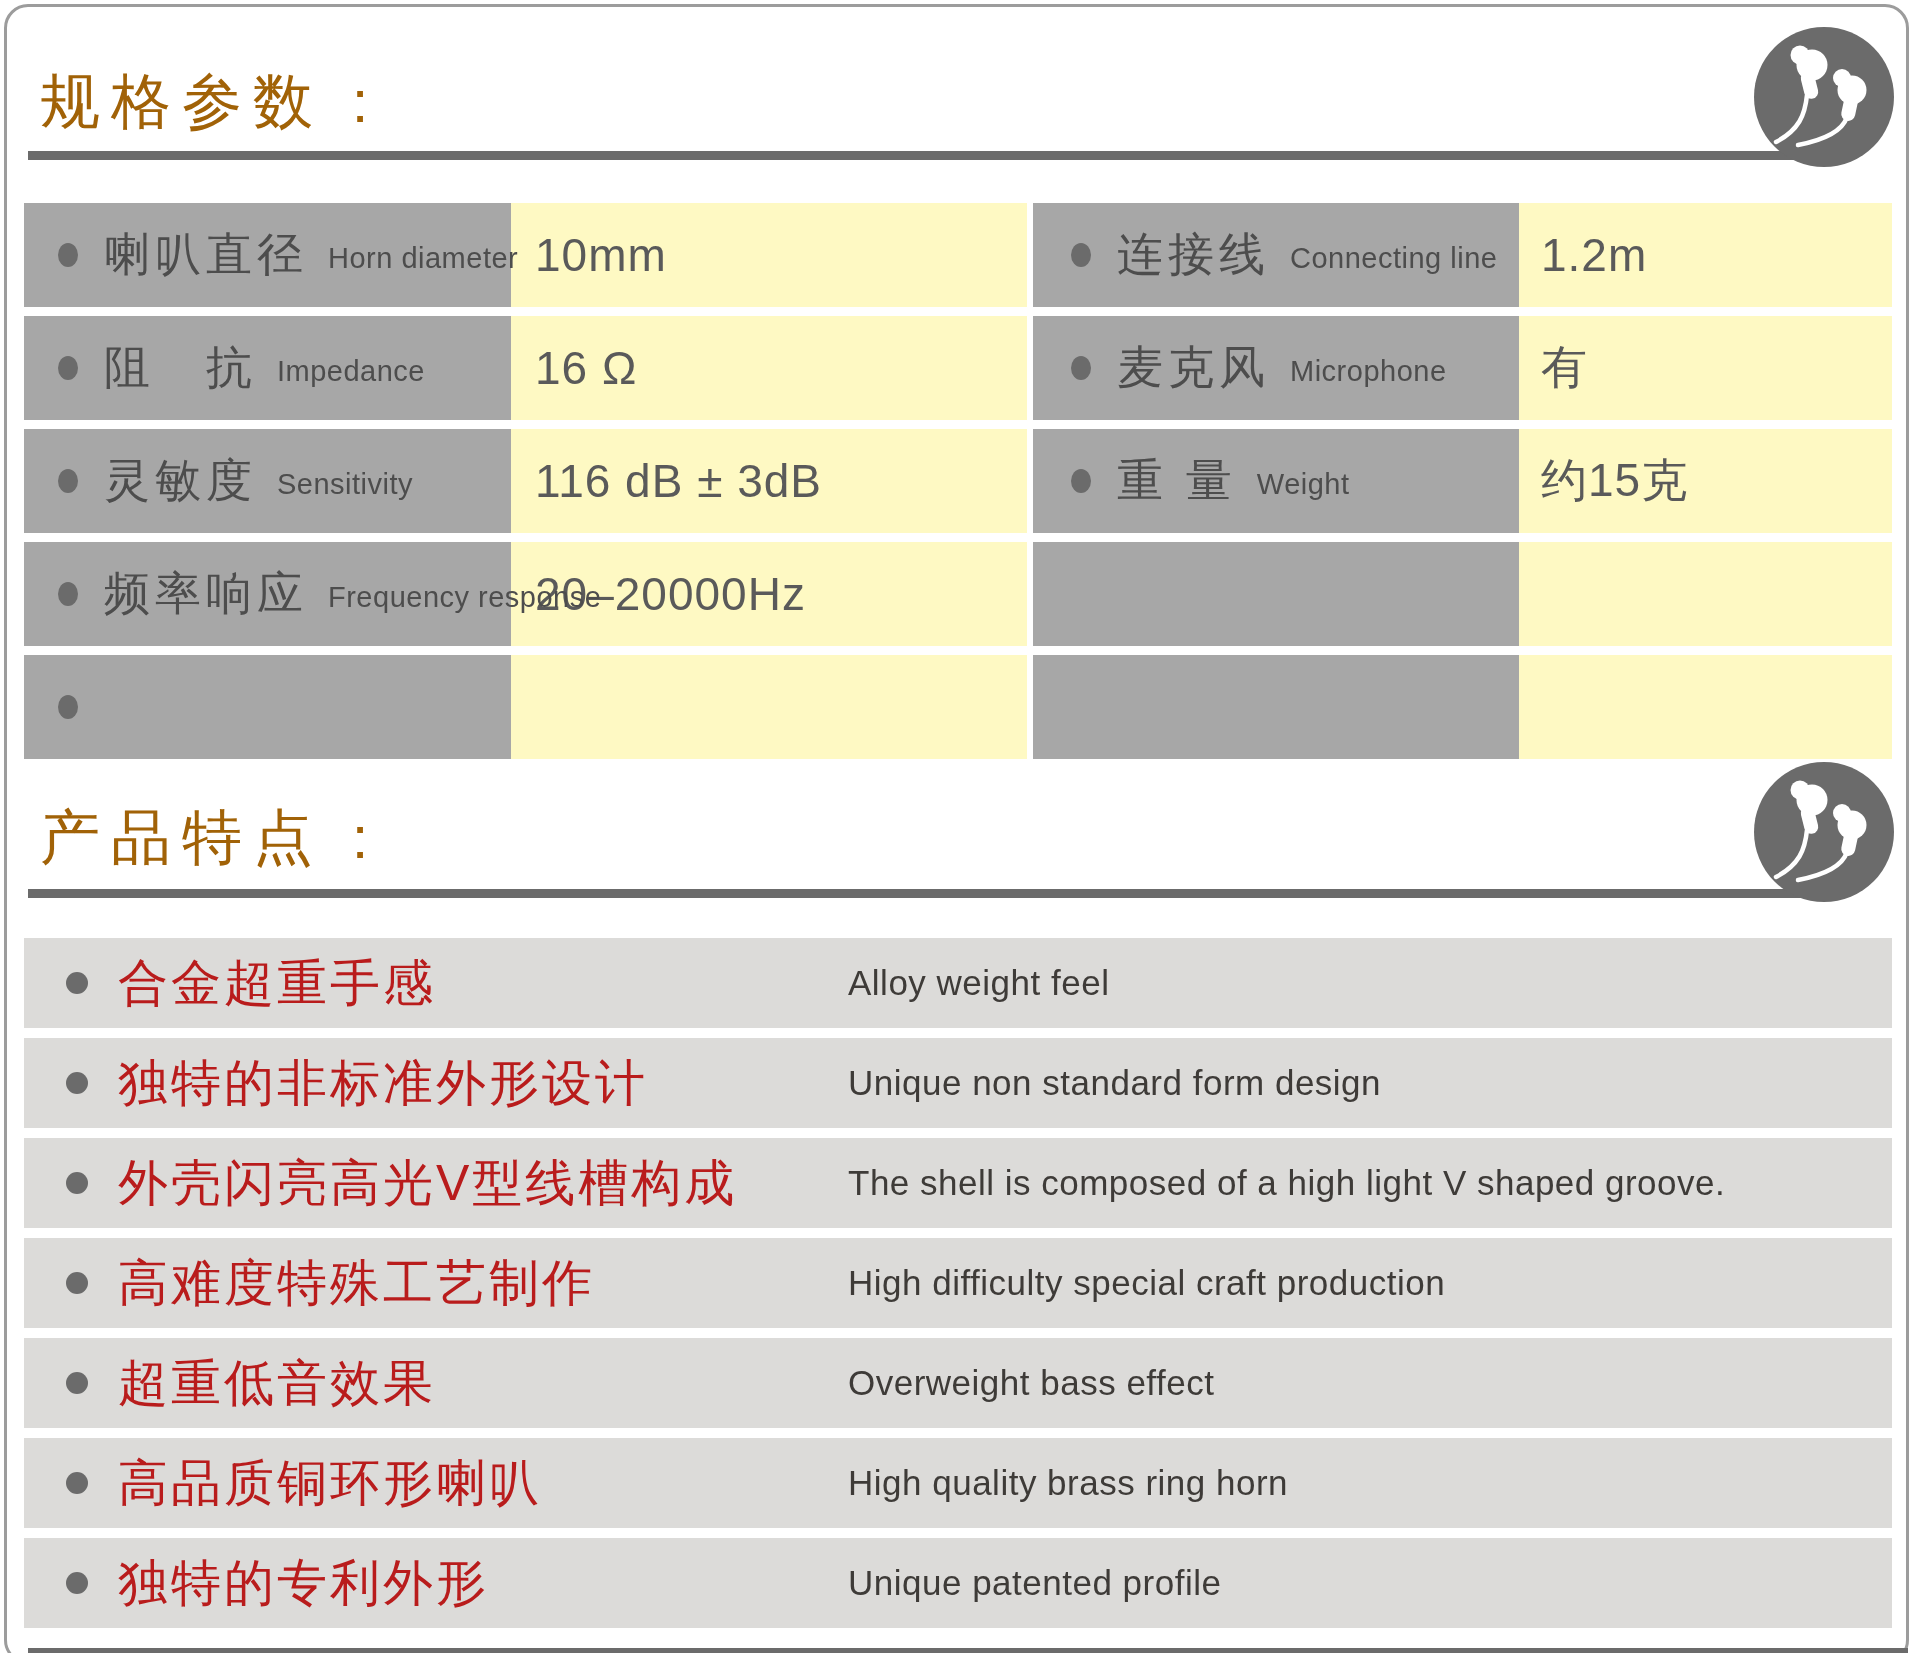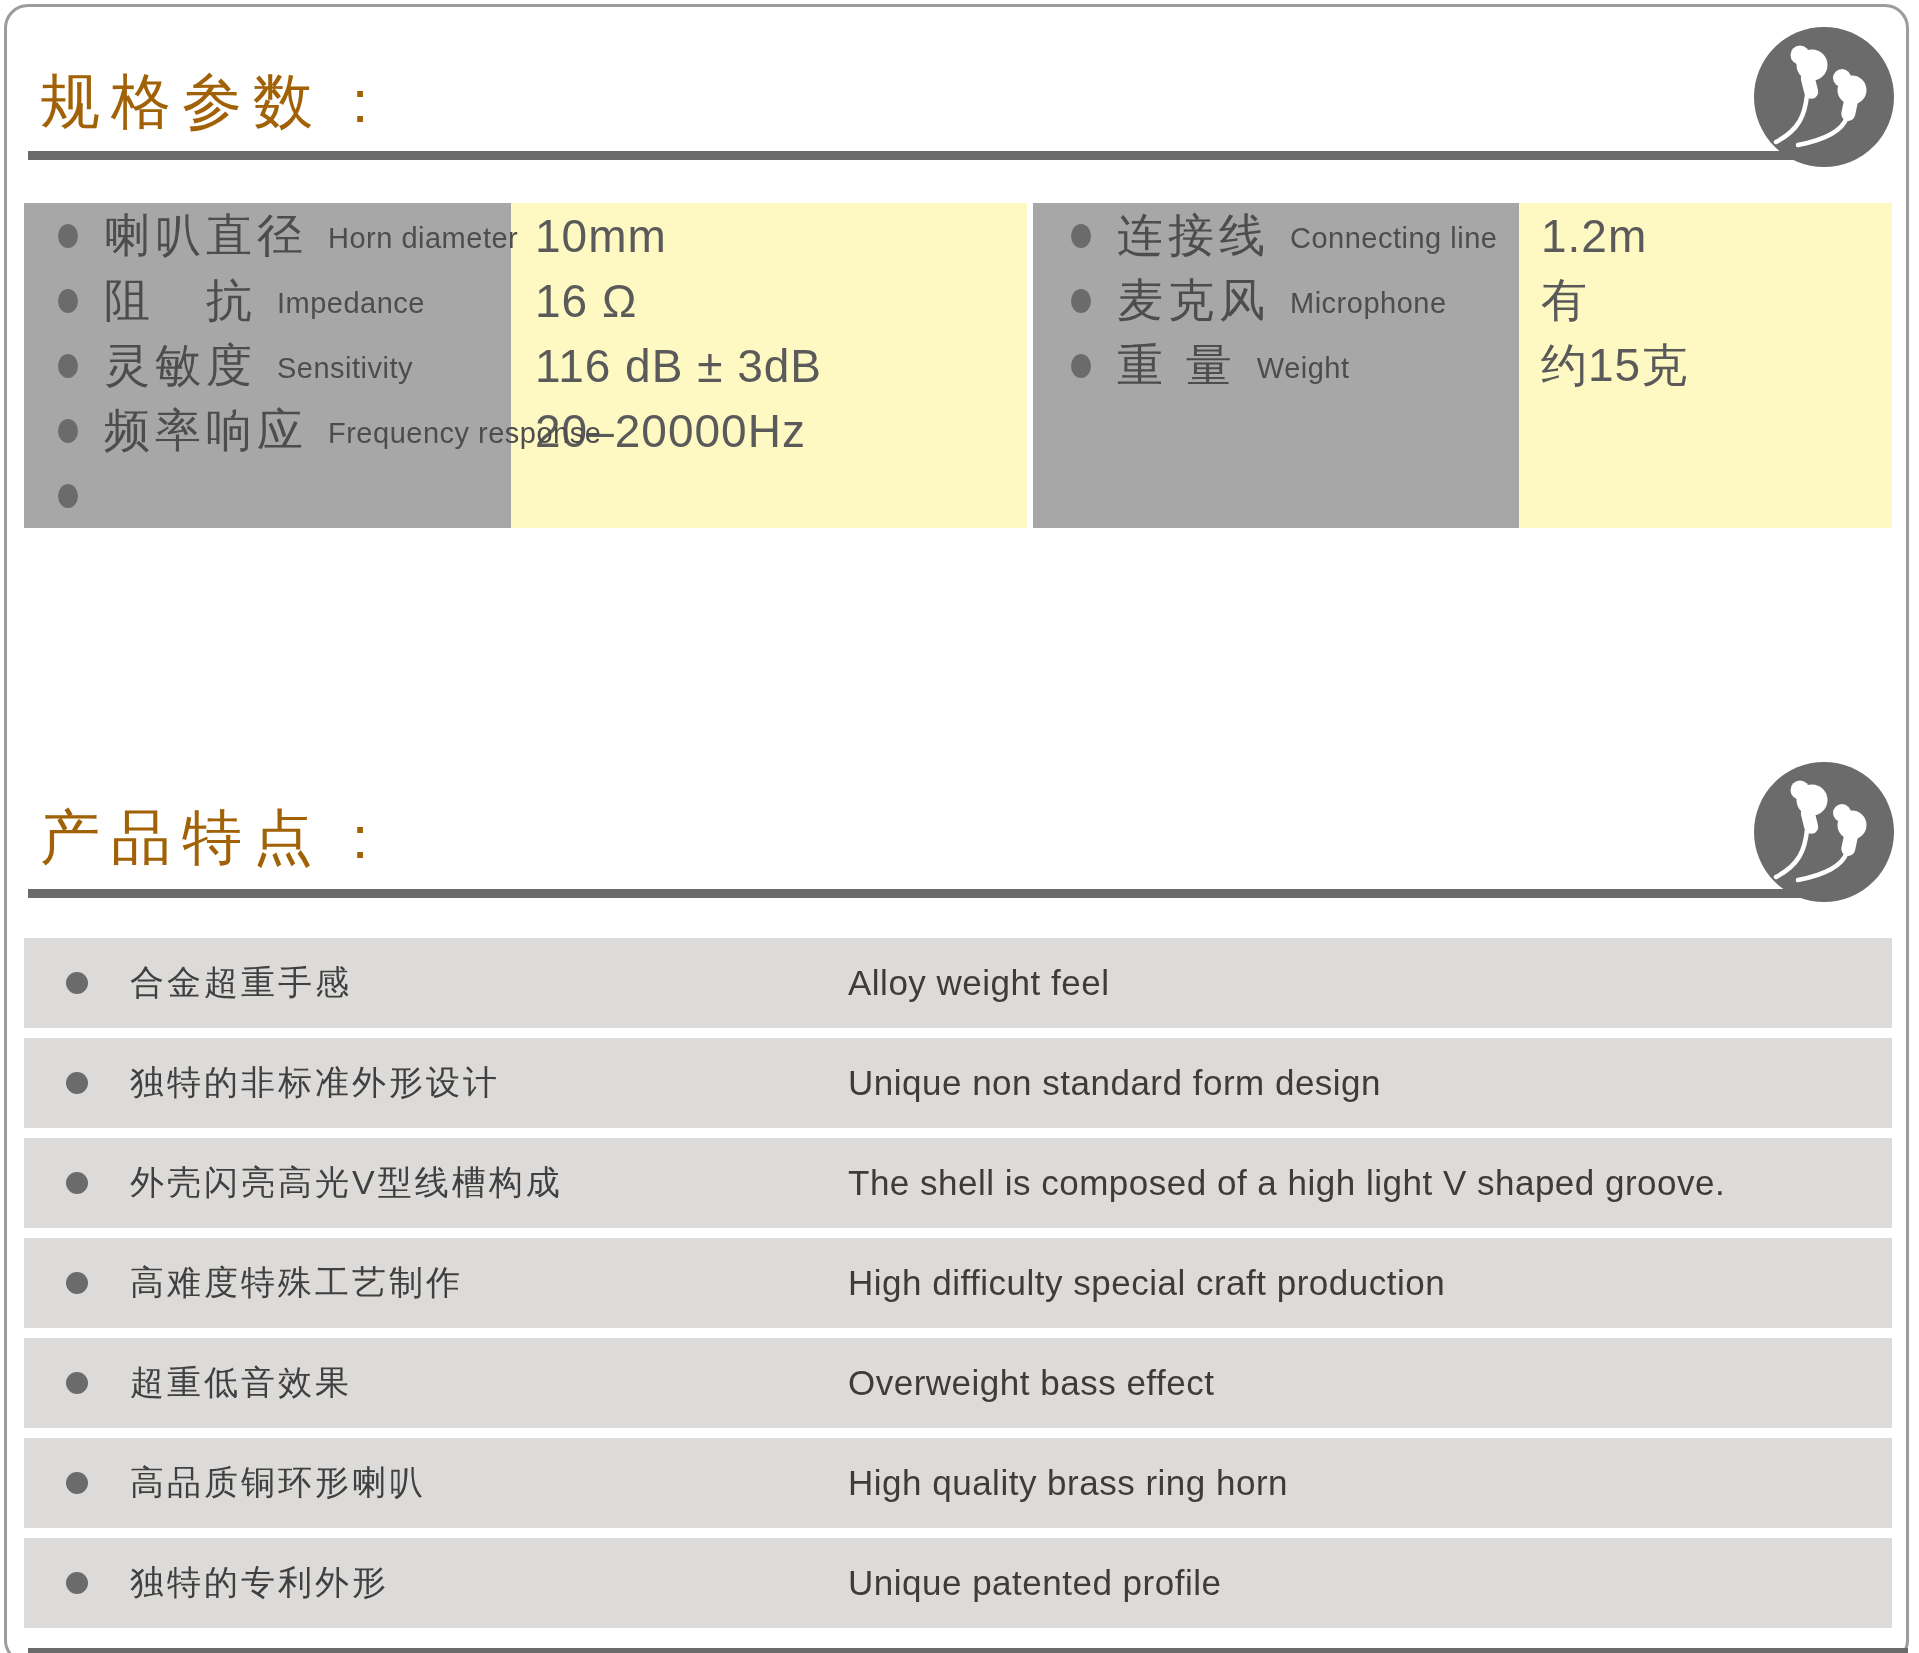--- a/index.html
+++ b/index.html
@@ -24,21 +24,21 @@
     position:absolute;left:28px;width:1782px;height:9px;background:#6b6b6b;
   }
   #line1{top:151px;}
   #line2{top:889px;}
   .badge{position:absolute;left:1754px;width:140px;height:140px;}
   #badge1{top:27px;}
   #badge2{top:762px;}
 
   
   .spec-table{position:absolute;left:24px;top:203px;width:1868px;}
-  .spec-row{display:flex;height:65px;}
+  .spec-row{display:flex;height:104px;margin-bottom:9px;}
   .cell{box-sizing:border-box;display:flex;align-items:center;}
   .cell-label{background:#a7a7a7;padding-left:34px;}
   .cell-value{background:#fef9c3;padding-left:24px;font-size:46px;color:#5a5a5a;letter-spacing:1px;}
   .w-label-l{width:487px;}
   .w-value-l{width:516px;margin-right:6px;}
   .w-label-r{width:486px;padding-left:38px;}
   .w-value-r{width:373px;padding-left:22px;}
   .bullet{
     width:20px;height:24px;border-radius:50%;background:#6b6b6b;
     margin-right:26px;flex:0 0 auto;
@@ -49,21 +49,21 @@
   
   .features{position:absolute;left:24px;top:938px;width:1868px;}
   .feat-row{
     position:relative;display:flex;align-items:center;
     height:90px;margin-bottom:10px;background:#dcdbd9;
   }
   .feat-bullet{
     width:22px;height:22px;border-radius:50%;background:#6b6b6b;
     margin-left:42px;flex:0 0 auto;
   }
-  .feat-cn{margin-left:42px;font-size:34px;color:#404040;letter-spacing:3px;white-space:nowrap;}
+  .feat-cn{margin-left:30px;font-size:50px;color:#b91c1c;letter-spacing:3px;white-space:nowrap;}
   .feat-en{position:absolute;left:824px;font-size:35px;color:#3e3b38;letter-spacing:0.5px;white-space:nowrap;}
 
   .bottom-bar{
     position:absolute;left:28px;top:1648px;width:1880px;height:12px;background:#6b6b6b;
   }
 </style>
 </head>
 <body>
 
 <div class="page-border"></div>

